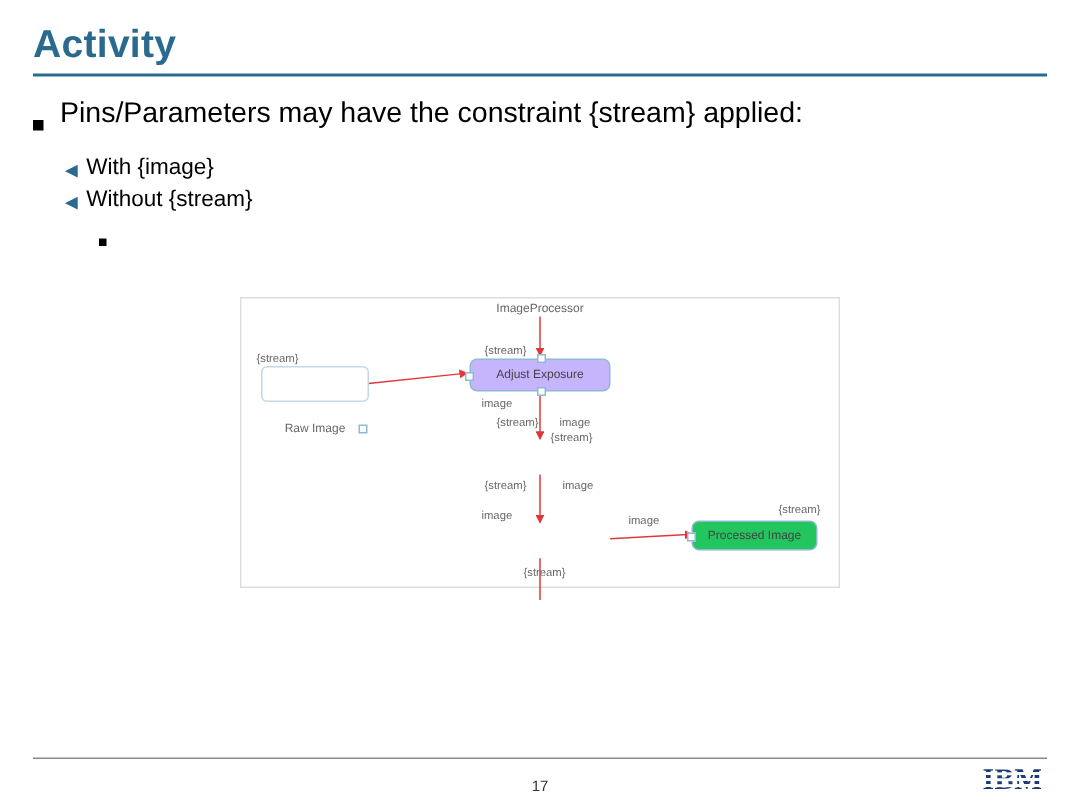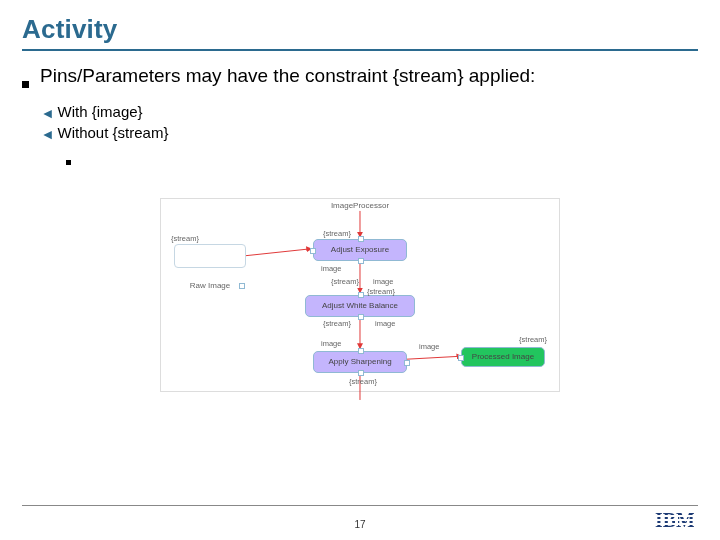--- a/index.html
+++ b/index.html
@@ -90,35 +90,24 @@
       <span>Adjust Exposure</span>
       <span class="pin" style="left:-4px; top:8px;"></span>
       <span class="pin" style="left:44px; top:-4px;"></span>
       <span class="pin" style="left:44px; bottom:-4px;"></span>
     </div>
     <span class="tiny" style="left:162px; top:30px;">{stream}</span>
     <span class="tiny" style="left:160px; top:65px;">image</span>
     <span class="tiny" style="left:170px; top:78px;">{stream}</span>
     <span class="tiny" style="left:212px; top:78px;">image</span>
 
-    <div class="activity" style="top:96px; width:110px;">
-      <span>Adjust White Balance</span>
-      <span class="pin" style="left:52px; top:-4px;"></span>
-      <span class="pin" style="left:52px; bottom:-4px;"></span>
-    </div>
     <span class="tiny" style="left:206px; top:88px;">{stream}</span>
     <span class="tiny" style="left:162px; top:120px;">{stream}</span>
     <span class="tiny" style="left:214px; top:120px;">image</span>
 
-    <div class="activity" style="top:152px;">
-      <span>Apply Sharpening</span>
-      <span class="pin" style="left:44px; top:-4px;"></span>
-      <span class="pin" style="right:-4px; top:8px;"></span>
-      <span class="pin" style="left:44px; bottom:-4px;"></span>
-    </div>
     <span class="tiny" style="left:160px; top:140px;">image</span>
     <span class="tiny" style="left:258px; top:143px;">image</span>
     <span class="tiny" style="left:188px; top:178px;">{stream}</span>
 
     <div class="outbox">
       <span>Processed Image</span>
       <span class="pin" style="left:-4px; top:7px;"></span>
     </div>
     <span class="tiny" style="right:12px; top:136px;">{stream}</span>
   </div>

